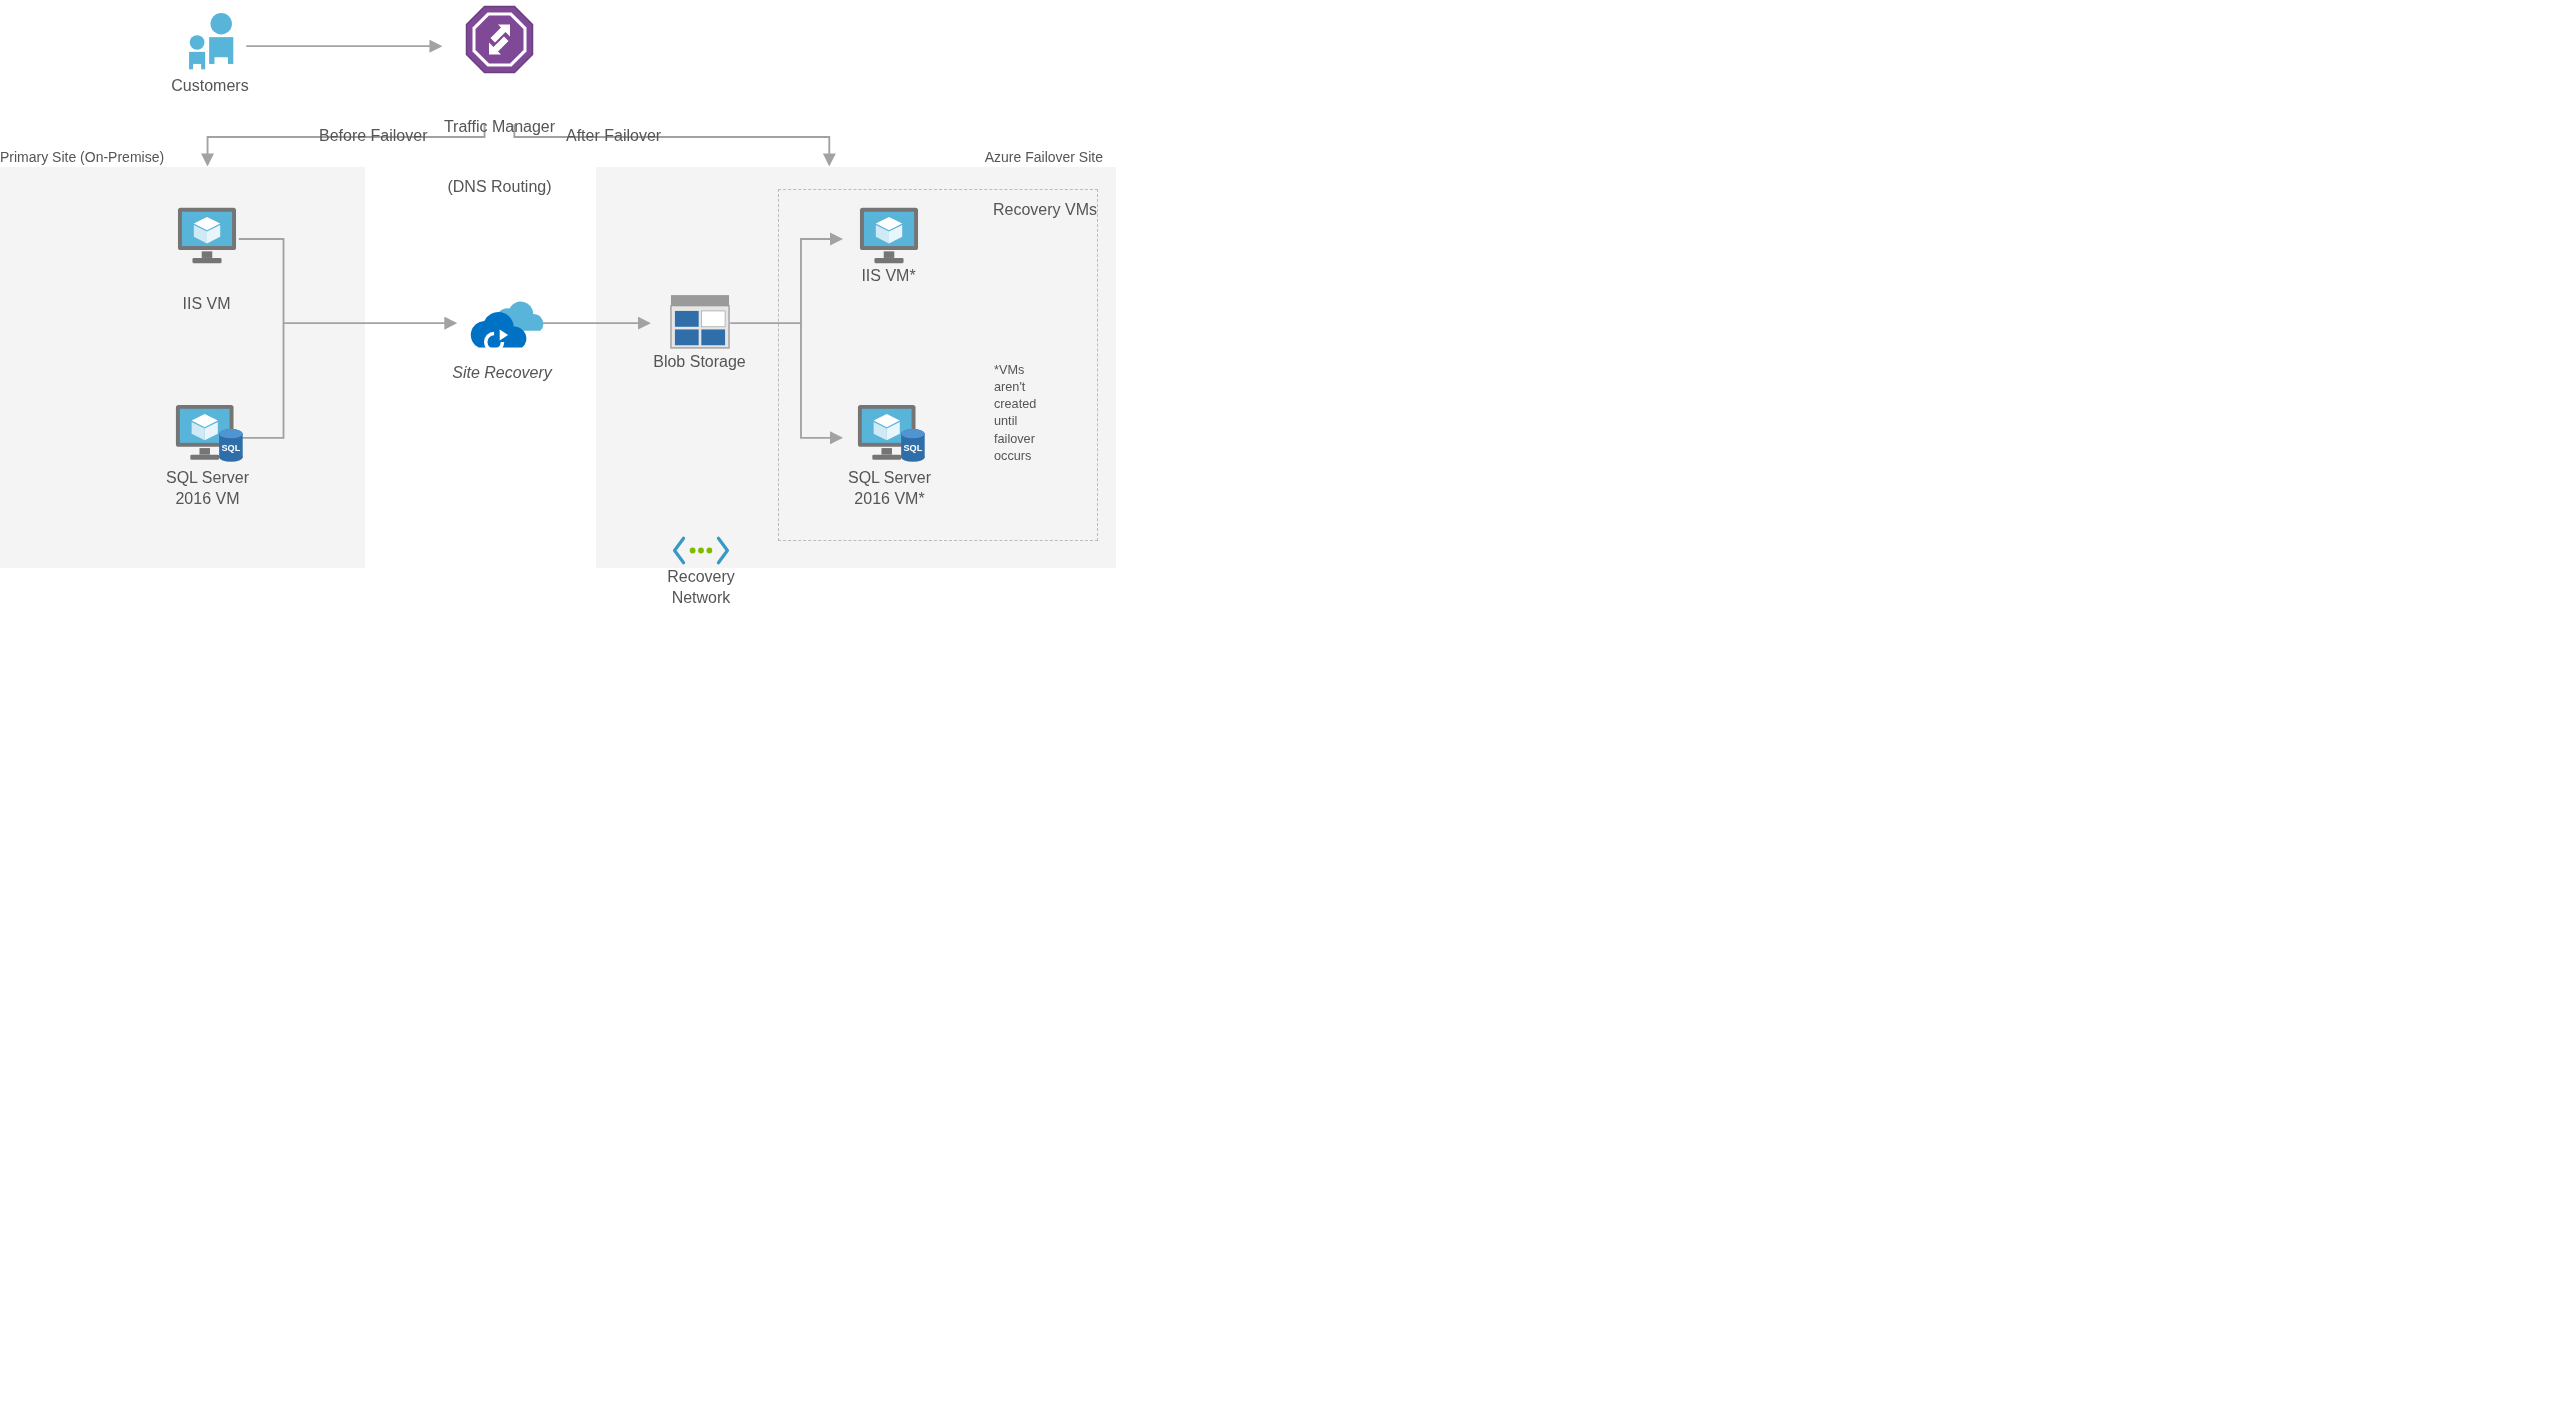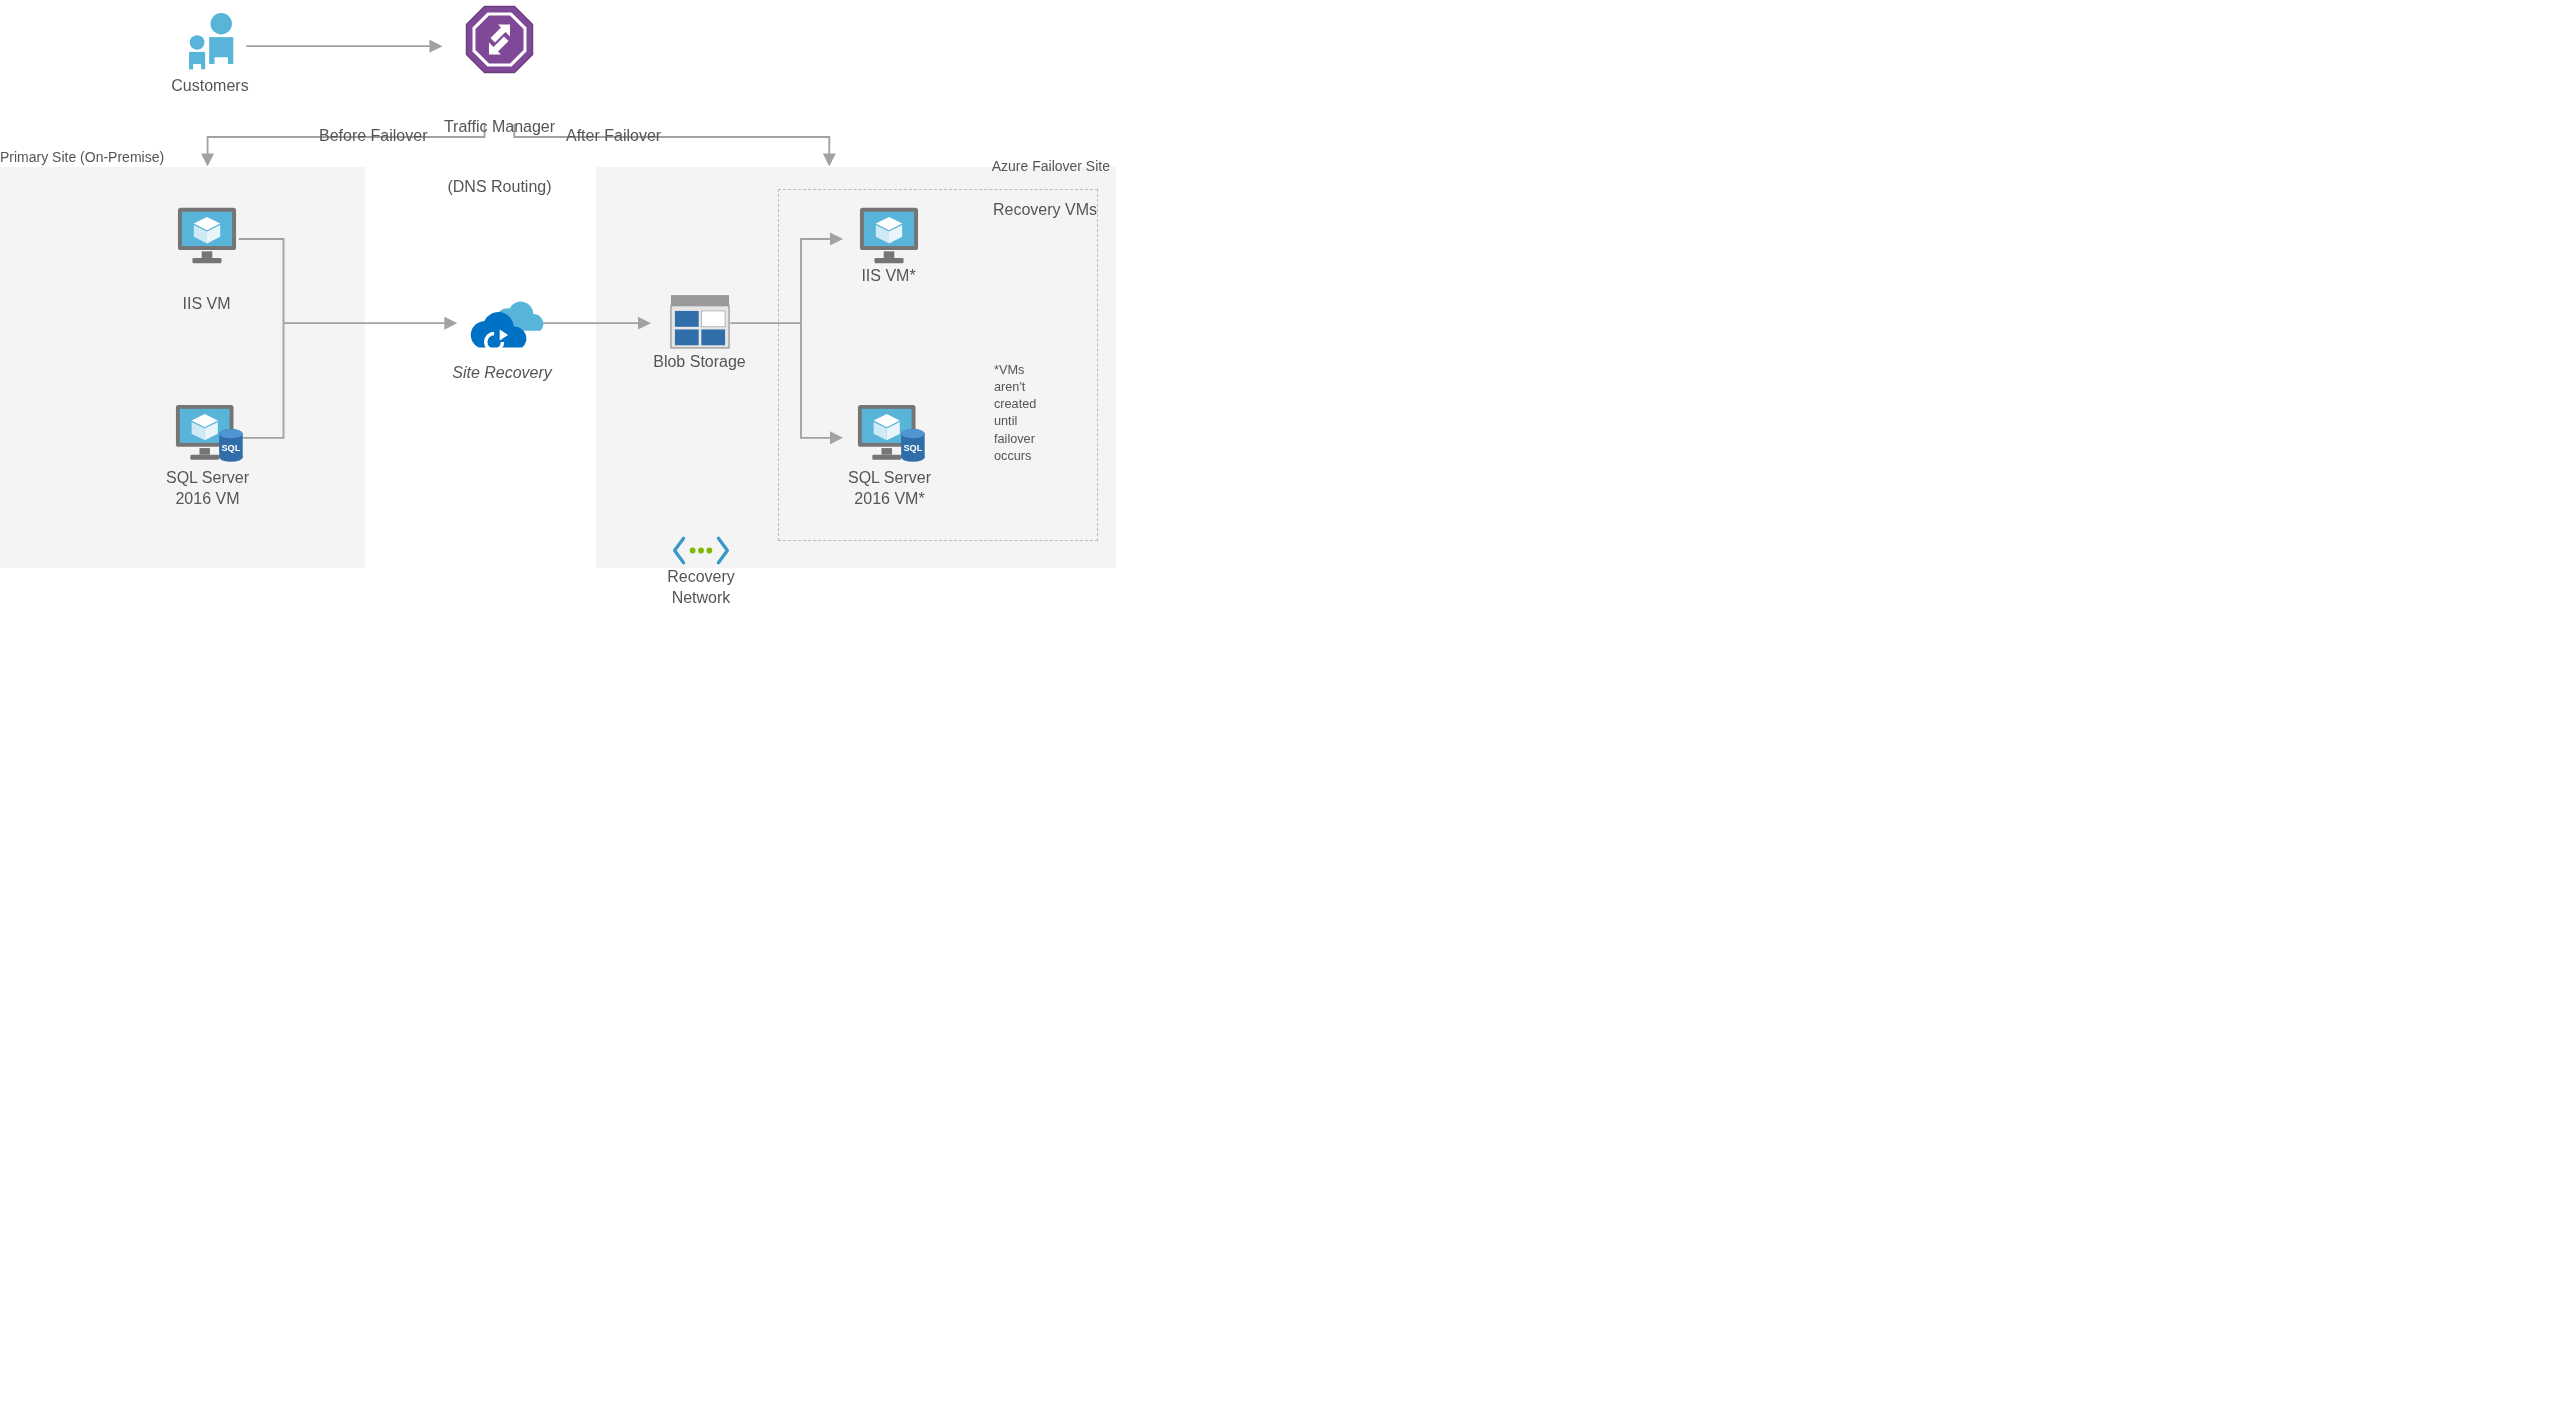--- a/index.html
+++ b/index.html
@@ -58,21 +58,21 @@
   }
 </style>
 </head>
 <body>
 
 <div class="box" style="left:0; top:167px; width:365px; height:401px;"></div>
 <div class="box" style="left:596px; top:167px; width:520px; height:401px;"></div>
 <div class="box dashed" style="left:778px; top:189px; width:320px; height:352px;"></div>
 
 <div class="free-label site-title" style="left:0; top:149px;">Primary Site (On-Premise)</div>
-<div class="free-label site-title" style="right:8px; top:149px; margin-top:9px;">Azure Failover Site</div>
+<div class="free-label site-title" style="right:15px; top:149px; ">Azure Failover Site</div>
 <div class="free-label label" style="left:993px; top:200px;">Recovery VMs</div>
 
 <svg class="connector" viewBox="0 0 1500 830" width="1118" height="618">
   <defs>
     <marker id="arrow" viewBox="0 0 10 10" refX="8" refY="5" markerWidth="7" markerHeight="7" orient="auto-start-reverse">
       <path d="M 0 0 L 10 5 L 0 10 z" fill="#a3a2a2"></path>
     </marker>
   </defs>
 
   <line class="arrow-line" x1="330" y1="62" x2="590" y2="62" marker-end="url(#arrow)"></line>

